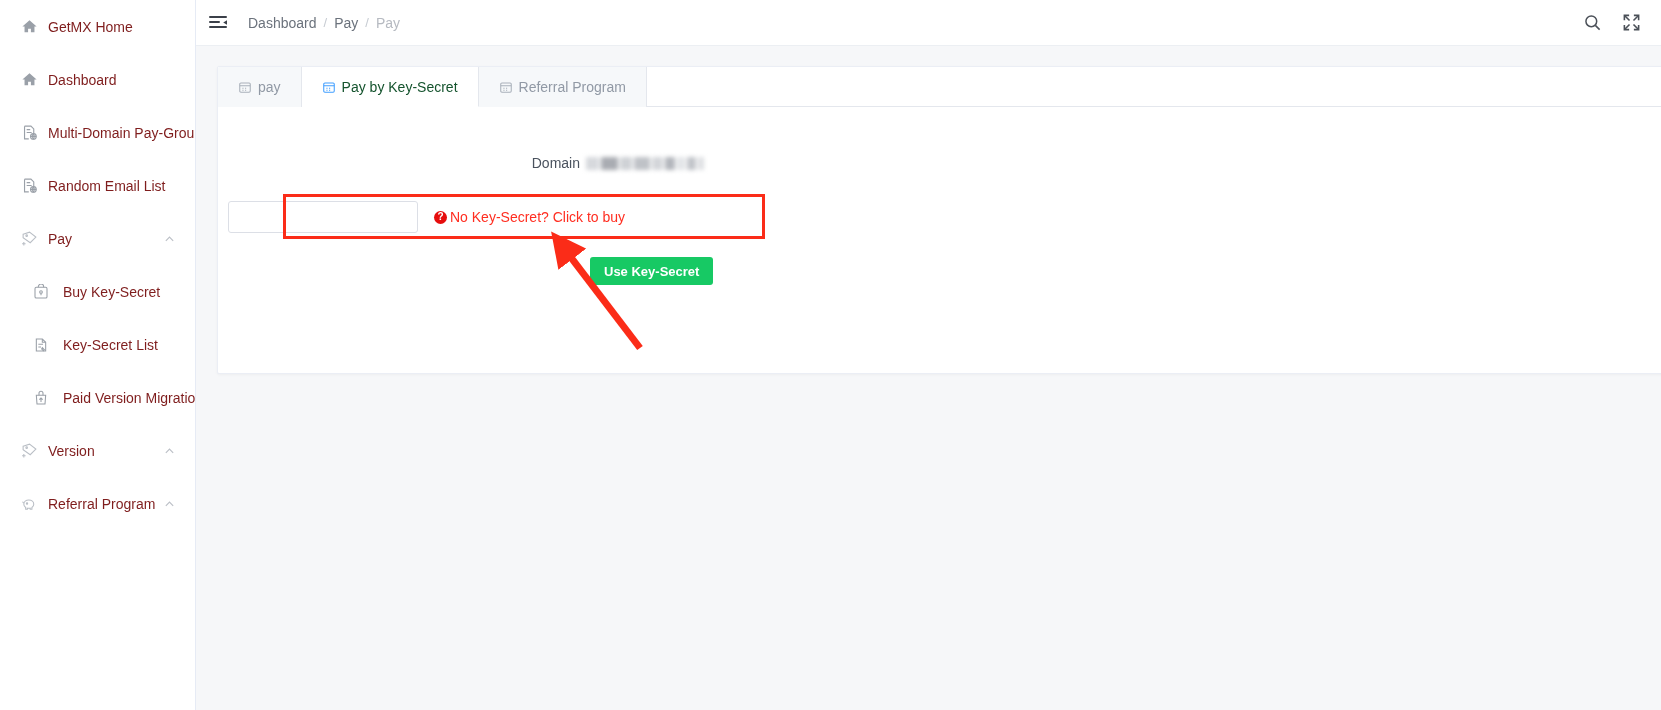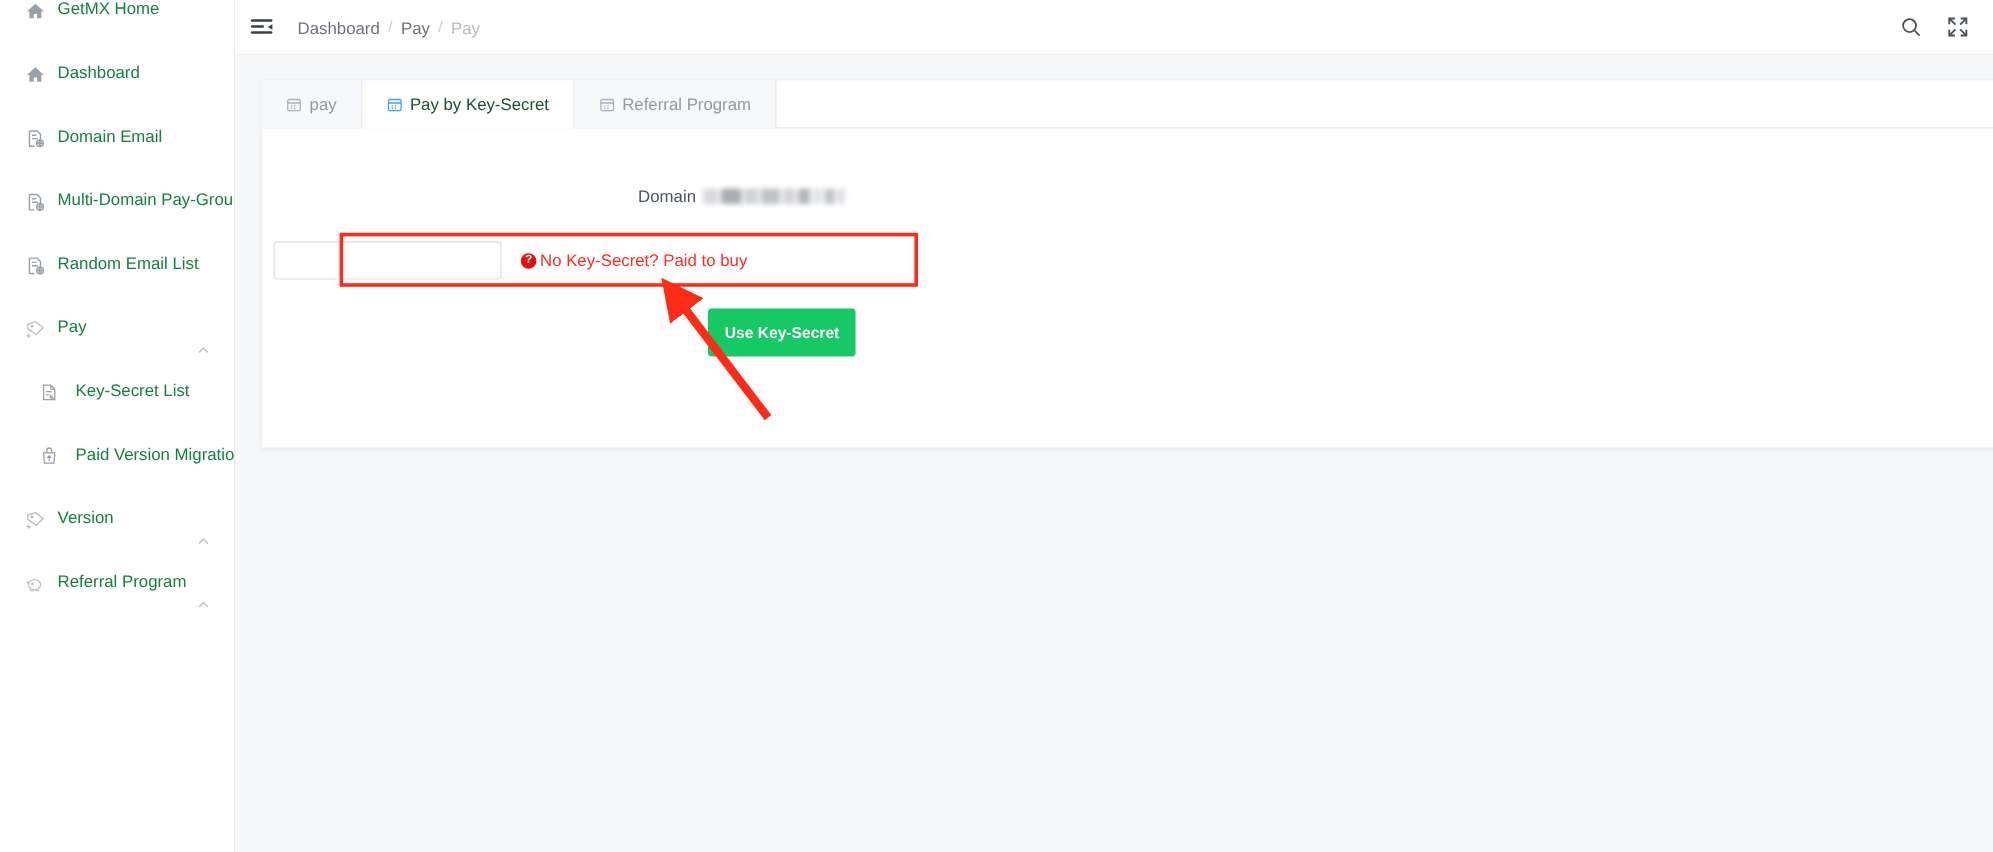--- a/index.html
+++ b/index.html
@@ -14,24 +14,24 @@
   
   .sidebar {
     width: 196px; height: 710px;
     background: #ffffff;
     border-right: 1px solid #e6ebf5;
     flex: 0 0 196px;
     overflow: hidden;
     position: relative;
   }
   .nav-item {
-    display: flex; align-items: flex-start;
+    display: flex; align-items: center;
     height: 53px;
     padding-left: 20px;
-    color: #15803d;
+    color: #7f1d1d;
     font-size: 14px;
     cursor: pointer;
     position: relative;
     white-space: nowrap;
   }
   .nav-item .ico {
     width: 18px; height: 18px;
     margin-right: 10px;
     flex: 0 0 18px;
     display: inline-flex; align-items: center; justify-content: center;
@@ -160,21 +160,21 @@
   }
   .btn-row { display: flex; margin-top: 20px; }
   .btn-primary {
     margin-left: 372px;
     background: #17c964;
     color: #ffffff;
     font-size: 13px;
     font-weight: bold;
     border: none;
     border-radius: 3px;
-    height: 40px;
+    height: 28px;
     padding: 0 14px;
     cursor: pointer;
     font-family: "Liberation Sans", sans-serif;
   }
 
   
   .annot-box {
     position: absolute;
     border: 3px solid #fb2c18;
     pointer-events: none;
@@ -206,75 +206,74 @@
 
     <div class="nav-item">
       <span class="ico">
         <svg width="17" height="17" viewBox="0 0 24 24" fill="#9aa0a8">
             <path d="M12 3 2 12h3v8h5v-5h4v5h5v-8h3z"></path>
           </svg>
       </span>
       <span class="label">Dashboard</span>
     </div>
 
+
     <div class="nav-item">
       <span class="ico">
         <svg width="17" height="17" viewBox="0 0 24 24" fill="none" stroke="#9aa0a8" stroke-width="1.6">
           <path d="M5 3h9l4 4v7"></path>
             <path d="M5 3v18h6"></path>
             <path d="M8 8h5M8 12h7"></path>
           <circle cx="17.5" cy="17.5" r="4"></circle>
             <path d="M13.5 17.5h8M17.5 13.5c1.6 1.8 1.6 6.2 0 8M17.5 13.5c-1.6 1.8-1.6 6.2 0 8"></path>
         </svg>
       </span>
-      <span class="label">Domain Email</span>
+      <span class="label">Multi-Domain Pay-Group</span>
     </div>
 
     <div class="nav-item">
       <span class="ico">
         <svg width="17" height="17" viewBox="0 0 24 24" fill="none" stroke="#9aa0a8" stroke-width="1.6">
           <path d="M5 3h9l4 4v7"></path>
             <path d="M5 3v18h6"></path>
             <path d="M8 8h5M8 12h7"></path>
           <circle cx="17.5" cy="17.5" r="4"></circle>
             <path d="M13.5 17.5h8M17.5 13.5c1.6 1.8 1.6 6.2 0 8M17.5 13.5c-1.6 1.8-1.6 6.2 0 8"></path>
         </svg>
       </span>
-      <span class="label">Multi-Domain Pay-Group</span>
-    </div>
-
-    <div class="nav-item">
-      <span class="ico">
-        <svg width="17" height="17" viewBox="0 0 24 24" fill="none" stroke="#9aa0a8" stroke-width="1.6">
-          <path d="M5 3h9l4 4v7"></path>
-            <path d="M5 3v18h6"></path>
-            <path d="M8 8h5M8 12h7"></path>
-          <circle cx="17.5" cy="17.5" r="4"></circle>
-            <path d="M13.5 17.5h8M17.5 13.5c1.6 1.8 1.6 6.2 0 8M17.5 13.5c-1.6 1.8-1.6 6.2 0 8"></path>
-        </svg>
-      </span>
       <span class="label">Random Email List</span>
     </div>
 
     <div class="nav-item group">
       <span class="ico">
         <svg width="17" height="17" viewBox="0 0 24 24" fill="none" stroke="#b9bec5" stroke-width="1.5">
           <path d="M3 6l9-3 9 7-8 8-10-7z"></path>
             <circle cx="8" cy="8" r="1.1"></circle>
           <path d="M4 17v5M1.5 19.5h5"></path>
         </svg>
       </span>
       <span class="label">Pay</span>
       <span class="arrow">
         <svg width="11" height="11" viewBox="0 0 12 12" fill="none" stroke="#bcc0c7" stroke-width="1.3">
             <path d="M2 8l4-4 4 4"></path>
           </svg>
       </span>
     </div>
 
+    <div class="nav-item sub">
+      <span class="ico">
+        <svg width="16" height="16" viewBox="0 0 24 24" fill="none" stroke="#9aa0a8" stroke-width="1.6">
+          <rect x="3" y="5" width="18" height="16" rx="2"></rect>
+            <path d="M8 5V4a4 4 0 018 0v1"></path>
+          <circle cx="12" cy="12" r="2"></circle>
+            <path d="M12 14v3"></path>
+        </svg>
+      </span>
+      <span class="label">Buy Key-Secret</span>
+    </div>
 
     <div class="nav-item sub">
       <span class="ico">
         <svg width="16" height="16" viewBox="0 0 24 24" fill="none" stroke="#9aa0a8" stroke-width="1.6">
           <path d="M5 3h9l5 5v13H5z"></path>
             <path d="M14 3v5h5"></path>
             <path d="M8 11h7M8 15h4"></path>
           <path d="M14 16l3 3-1.5 1.5L13 18z"></path>
         </svg>
       </span>
@@ -415,21 +414,21 @@
               <i style="width:8px;background:#e2e4e7;"></i>
               <i style="width:9px;background:#c2c5ca;"></i>
               <i style="width:6px;background:#dddfe2;"></i>
             </span>
           </div>
 
           <div class="form-row">
             <input class="ks-input" type="text" placeholder="" style="">
             <span class="ks-hint">
               <span class="qmark">?</span>
-              <span>No Key-Secret? Paid to buy</span>
+              <span>No Key-Secret? Click to buy</span>
             </span>
           </div>
 
           <div class="btn-row">
             <button class="btn-primary">Use Key-Secret</button>
           </div>
         </div>
 
       </section>
     </div>

